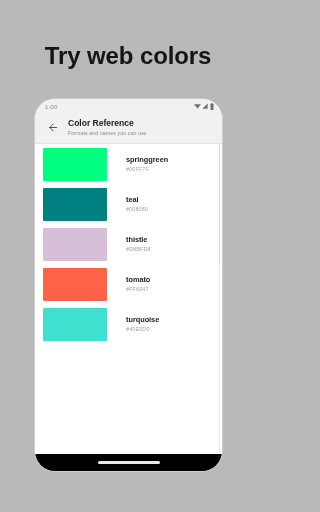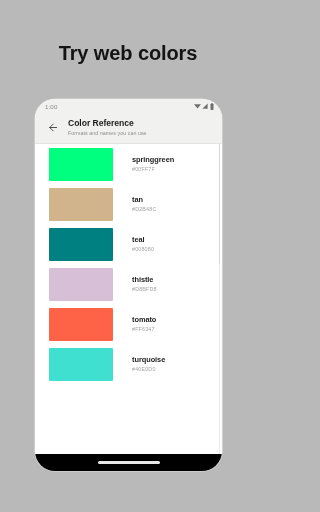--- a/index.html
+++ b/index.html
@@ -16,21 +16,21 @@
     position: relative;
   }
 
   
   .page-title {
     position: absolute;
     top: 42px;
     left: 0;
     width: 256px;
     text-align: center;
-    font-size: 20px;
+    font-size: 24px;
     font-weight: bold;
     color: #141414;
     letter-spacing: -0.1px;
   }
 
   
   .phone {
     position: absolute;
     left: 35px;
     top: 99px;
@@ -107,21 +107,21 @@
   .color-list {
     flex: 1 1 auto;
     background: #ffffff;
     position: relative;
     overflow: hidden;
   }
   .color-row {
     height: 40px;
     display: flex;
     align-items: center;
-    padding-left: 14px;
+    padding-left: 8px;
     padding-right: 8px;
   }
   .swatch {
     width: 64px;
     height: 33px;
     flex: 0 0 64px;
     border-radius: 1px;
   }
   .row-text {
     margin-left: 19px;
@@ -214,27 +214,20 @@
     <div class="scroll-track"></div>
     <div class="scroll-thumb"></div>
   <div class="color-row">
         <div class="swatch" style="background: rgb(0, 255, 127);"></div>
         <div class="row-text">
           <div class="color-name">springgreen</div>
           <div class="color-hex">#00FF7F</div>
         </div>
       </div>
       <div class="color-row">
-        <div class="swatch" style="background: rgb(210, 180, 140);"></div>
-        <div class="row-text">
-          <div class="color-name">tan</div>
-          <div class="color-hex">#D2B48C</div>
-        </div>
-      </div>
-      <div class="color-row">
         <div class="swatch" style="background: rgb(0, 128, 128);"></div>
         <div class="row-text">
           <div class="color-name">teal</div>
           <div class="color-hex">#008080</div>
         </div>
       </div>
       <div class="color-row">
         <div class="swatch" style="background: rgb(216, 191, 216);"></div>
         <div class="row-text">
           <div class="color-name">thistle</div>

